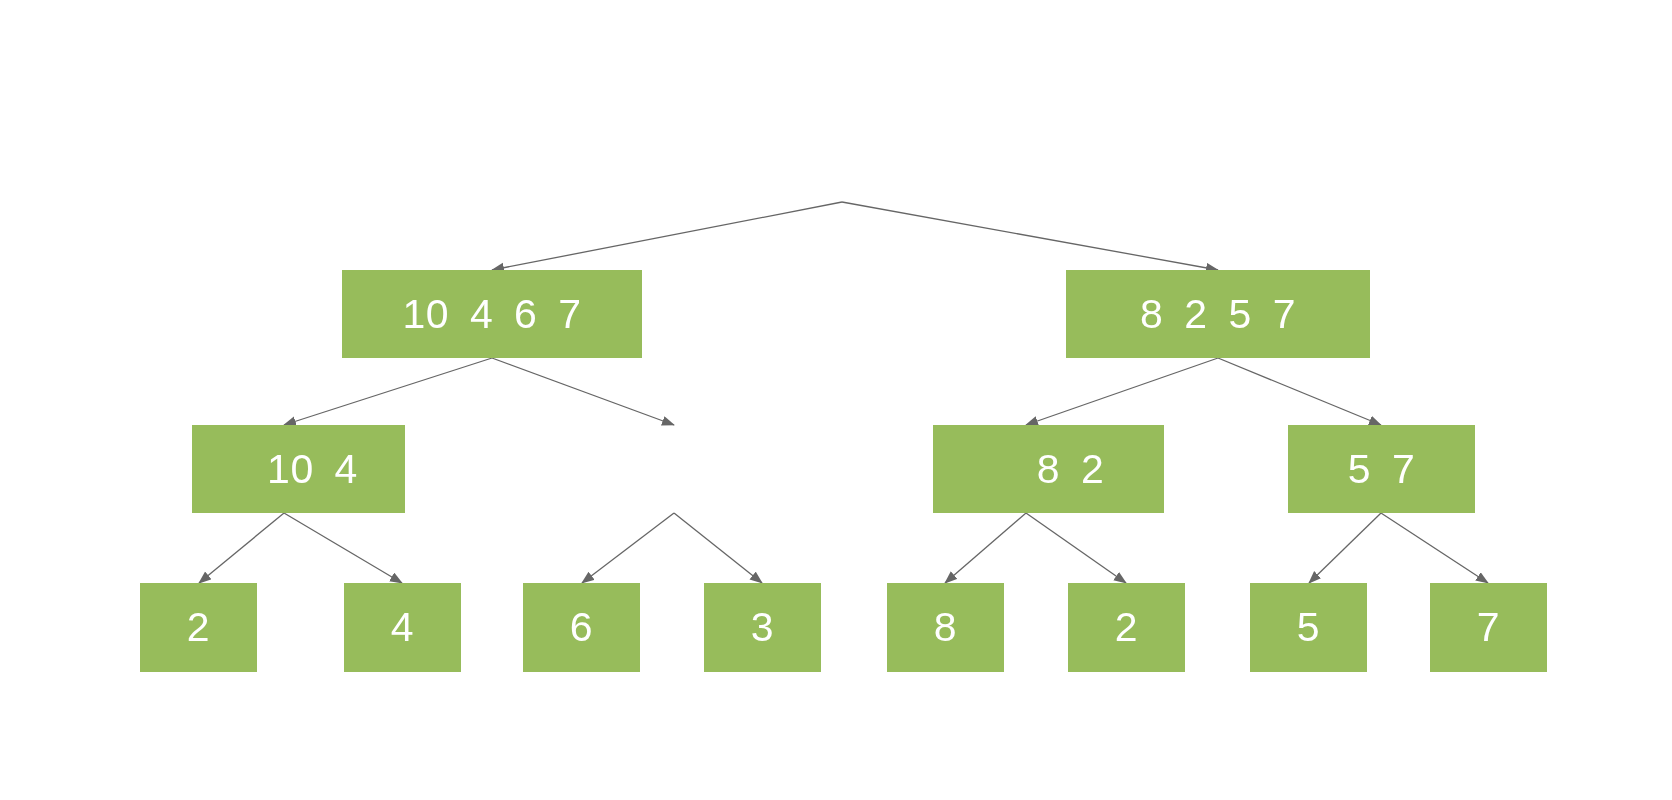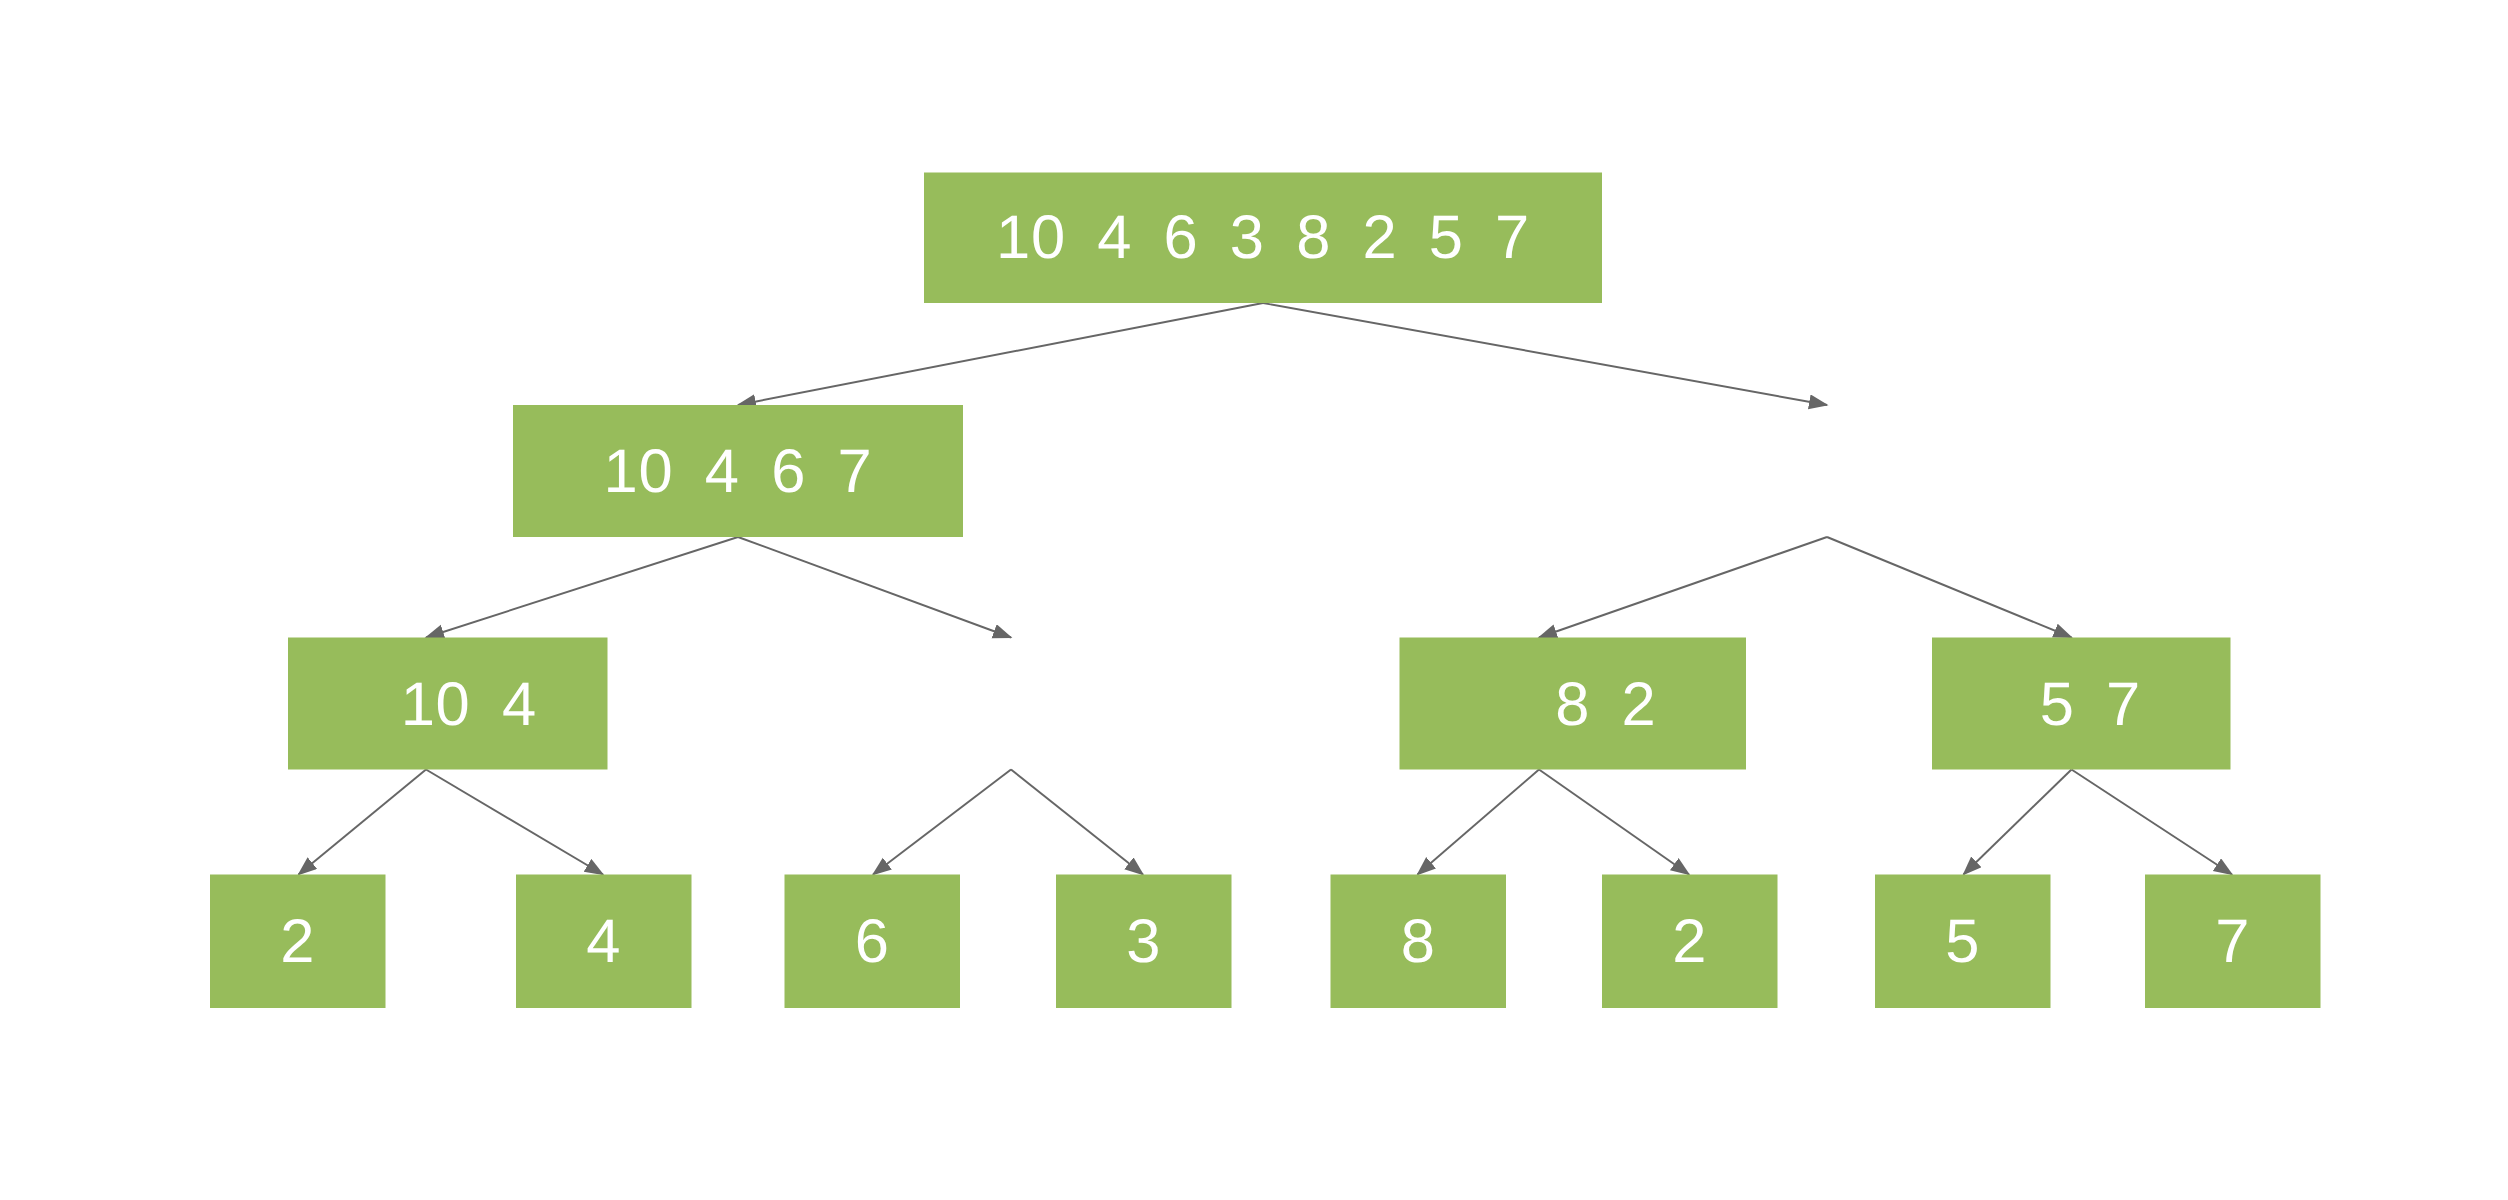--- a/index.html
+++ b/index.html
@@ -30,21 +30,21 @@
     white-space:nowrap;
     user-select:none;
   }
   
   #n-root{left:616px;top:115px;width:452px;height:87px;}
   #n-l   {left:342px;top:270px;width:300px;height:88px;}
   #n-r   {left:1066px;top:270px;width:304px;height:88px;}
   #n-ll  {left:192px;top:425px;width:185px;height:88px;padding-left:28px;}
   #n-lr  {left:579px;top:425px;width:191px;height:88px;}
   #n-rl  {left:933px;top:425px;width:187px;height:88px;padding-left:44px;}
-  #n-rr  {left:1288px;top:425px;width:187px;height:88px;padding-left:12px;}
+  #n-rr  {left:1288px;top:425px;width:187px;height:88px;}
   #n-0{left:140px;top:583px;width:117px;height:89px;}
   #n-1{left:344px;top:583px;width:117px;height:89px;}
   #n-2{left:523px;top:583px;width:117px;height:89px;}
   #n-3{left:704px;top:583px;width:117px;height:89px;}
   #n-4{left:887px;top:583px;width:117px;height:89px;}
   #n-5{left:1068px;top:583px;width:117px;height:89px;}
   #n-6{left:1250px;top:583px;width:117px;height:89px;}
   #n-7{left:1430px;top:583px;width:117px;height:89px;}
 </style>
 </head>
@@ -67,23 +67,23 @@
     <line x1="284" y1="513" x2="199" y2="583" marker-end="url(#ah)"></line>
     <line x1="284" y1="513" x2="402" y2="583" marker-end="url(#ah)"></line>
     <line x1="674" y1="513" x2="582" y2="583" marker-end="url(#ah)"></line>
     <line x1="674" y1="513" x2="762" y2="583" marker-end="url(#ah)"></line>
     <line x1="1026" y1="513" x2="945" y2="583" marker-end="url(#ah)"></line>
     <line x1="1026" y1="513" x2="1126" y2="583" marker-end="url(#ah)"></line>
     <line x1="1381" y1="513" x2="1309" y2="583" marker-end="url(#ah)"></line>
     <line x1="1381" y1="513" x2="1488" y2="583" marker-end="url(#ah)"></line>
   </svg>
 
-  <div class="node" id="n-root">10 4 6 3 8 2 5 7</div>
 
   <div class="node" id="n-l">10 4 6 7</div>
+  <div class="node" id="n-r">8 2 5 7</div>
 
   <div class="node" id="n-ll">10 4</div>
   <div class="node" id="n-rl">8 2</div>
   <div class="node" id="n-rr">5 7</div>
 
   <div class="node" id="n-0">2</div>
   <div class="node" id="n-1">4</div>
   <div class="node" id="n-2">6</div>
   <div class="node" id="n-3">3</div>
   <div class="node" id="n-4">8</div>

